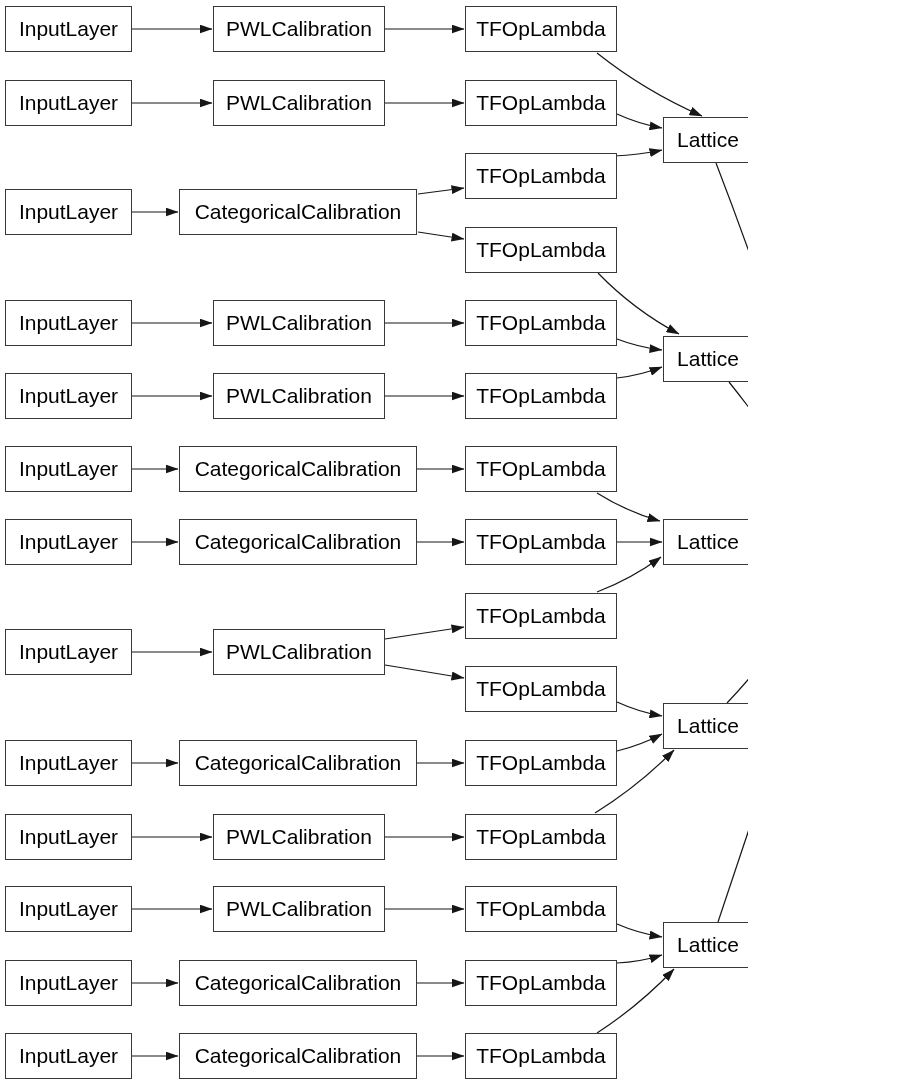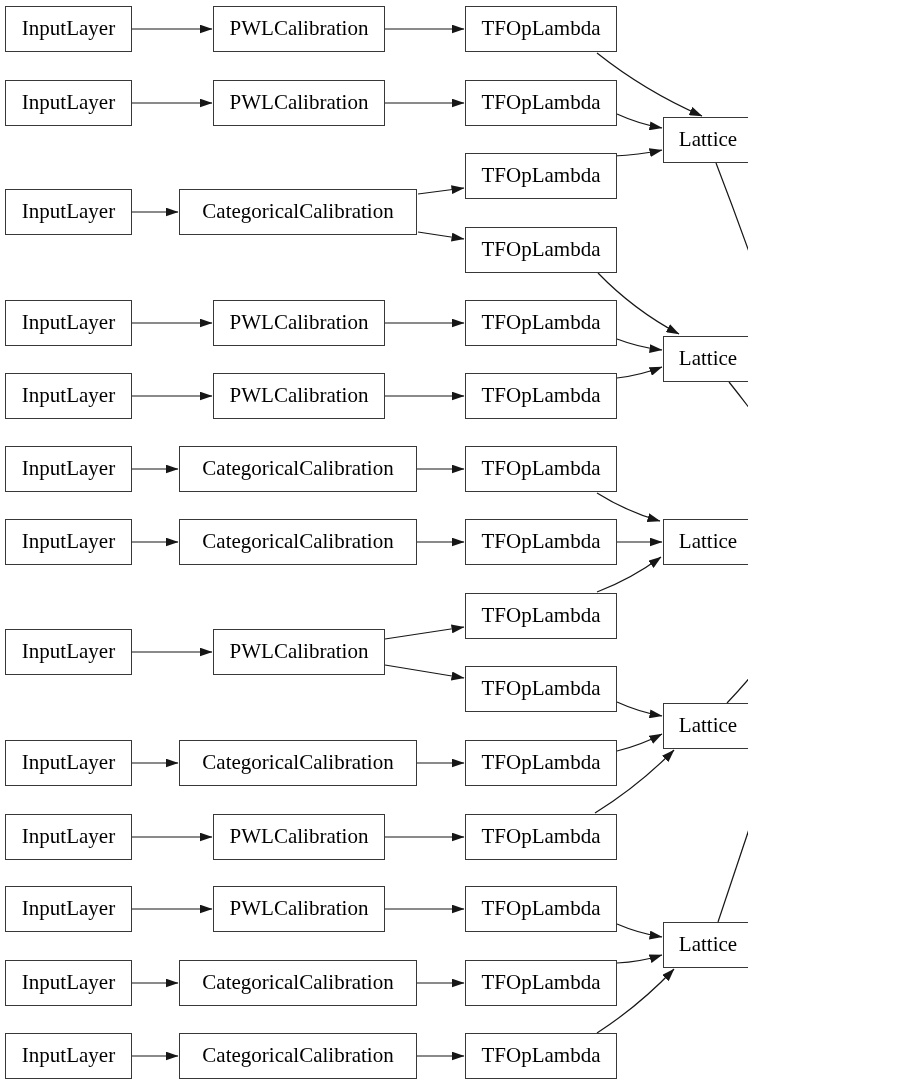--- a/index.html
+++ b/index.html
@@ -2,21 +2,21 @@
 <html><head>
 <meta charset="utf-8">
 <style>
   html, body { margin: 0; padding: 0; background: #ffffff; }
   #canvas {
     position: relative;
     width: 748px;
     height: 1087px;
     background: #ffffff;
     overflow: hidden;
-    font-family: Liberation Serif, serif;
+    font-family: Liberation Sans, sans-serif;
   }
   #edge-layer {
     position: absolute;
     left: 0; top: 0;
     width: 905px; height: 1087px;
   }
   #edge-layer path {
     fill: none;
     stroke: #161616;
     stroke-width: 1.2px;

